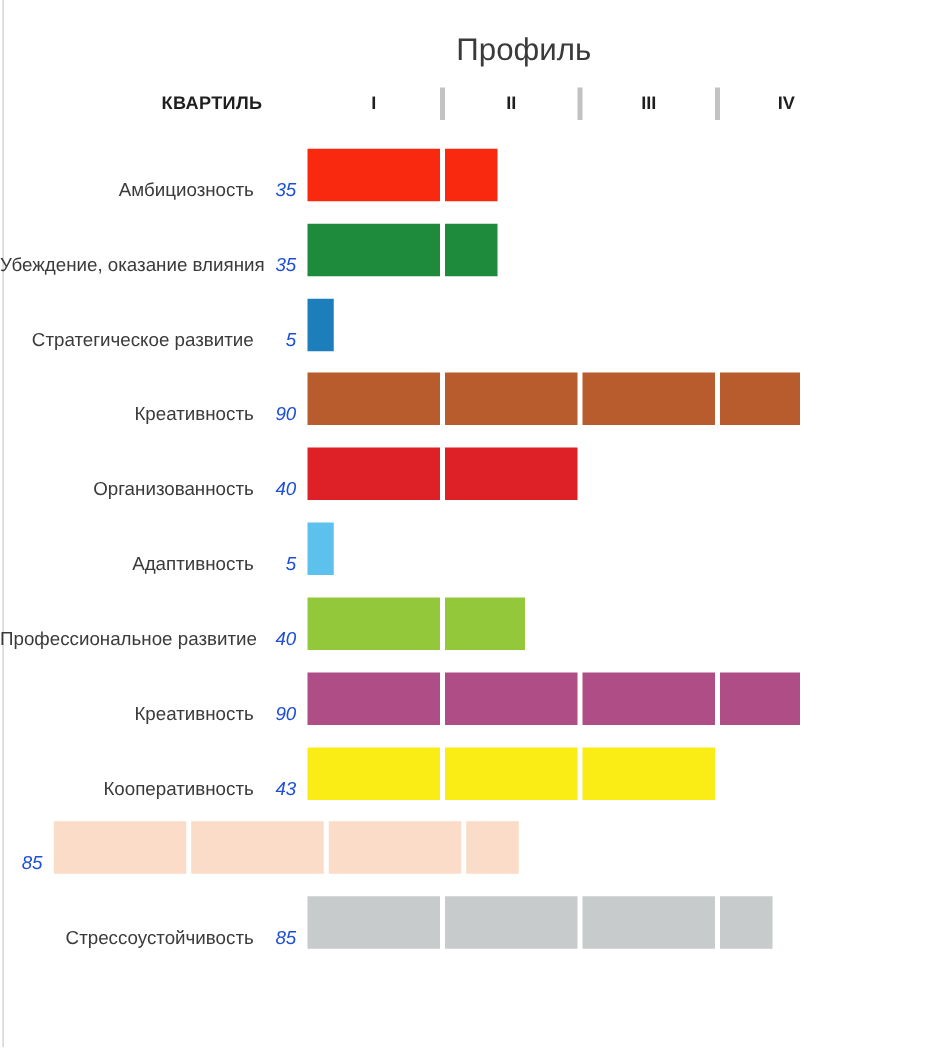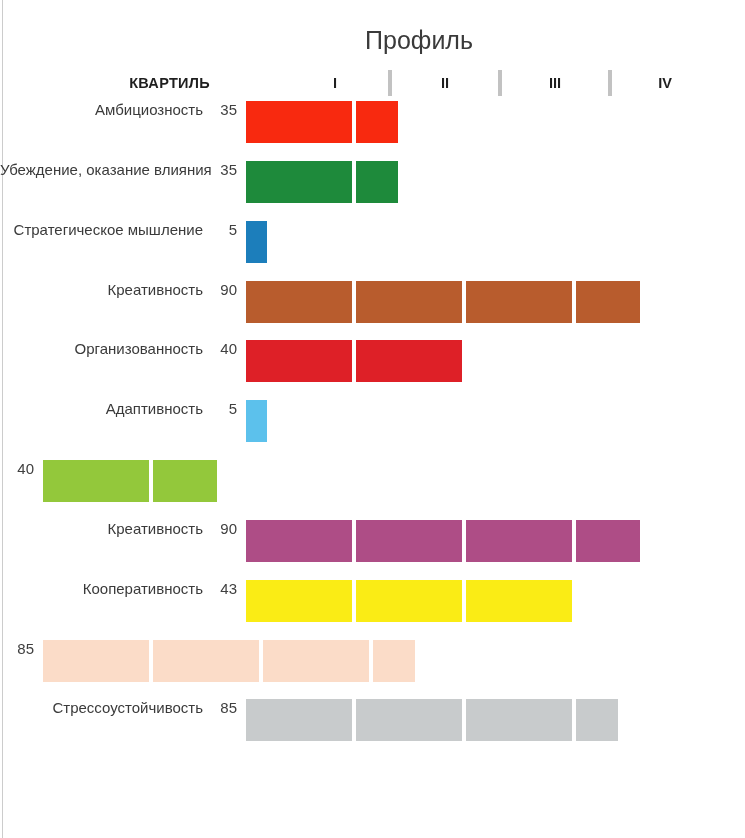--- a/index.html
+++ b/index.html
@@ -33,21 +33,20 @@
     color: #3a3a3a;
     white-space: nowrap;
   }
   .quartile-header {
     position: absolute;
     top: 70px;
     left: 0;
     display: flex;
     align-items: center;
     height: 26px;
-    gap: 36px;
   }
   .qh-label {
     width: 237px;
     box-sizing: border-box;
     padding-right: 27px;
     text-align: right;
     font-size: 14.5px;
     font-weight: 700;
     color: #1f1f1f;
     letter-spacing: 0.3px;
@@ -71,35 +70,36 @@
     background: #c2c2c2;
   }
   .rows {
     position: absolute;
     top: 101px;
     left: 0;
     width: 745px;
   }
   .row {
     display: flex;
-    align-items: flex-start;
+    align-items: flex-end;
     height: 59.85px;
   }
   .row-label {
     width: 203px;
     text-align: right;
     font-size: 15px;
     color: #3a3a3a;
     white-space: nowrap;
   }
   .row-value {
     width: 34px;
     text-align: right;
     font-size: 15px;
-    color: #404040;
+    color: #1d4ed8;
+    font-style: italic;
   }
   .row-bars {
     display: flex;
     gap: 4px;
     margin-left: 9px;
   }
   .bar-segment {
     height: 42px;
   }
 </style>
@@ -135,21 +135,21 @@
       </div>
       <div class="row">
         <div class="row-label">Убеждение, оказание влияния</div>
         <div class="row-value">35</div>
         <div class="row-bars">
           <div class="bar-segment" style="width: 106px; background: rgb(30, 138, 59);"></div>
           <div class="bar-segment" style="width: 42.4px; background: rgb(30, 138, 59);"></div>
         </div>
       </div>
       <div class="row">
-        <div class="row-label">Стратегическое мышление</div>
+        <div class="row-label">Стратегическое развитие</div>
         <div class="row-value">5</div>
         <div class="row-bars">
           <div class="bar-segment" style="width: 21.2px; background: rgb(28, 126, 187);"></div>
         </div>
       </div>
       <div class="row">
         <div class="row-label">Креативность</div>
         <div class="row-value">90</div>
         <div class="row-bars">
           <div class="bar-segment" style="width: 106px; background: rgb(184, 92, 45);"></div>
@@ -167,20 +167,21 @@
         </div>
       </div>
       <div class="row">
         <div class="row-label">Адаптивность</div>
         <div class="row-value">5</div>
         <div class="row-bars">
           <div class="bar-segment" style="width: 21.2px; background: rgb(92, 193, 236);"></div>
         </div>
       </div>
       <div class="row">
+        <div class="row-label">Профессиональное развитие</div>
         <div class="row-value">40</div>
         <div class="row-bars">
           <div class="bar-segment" style="width: 106px; background: rgb(147, 200, 59);"></div>
           <div class="bar-segment" style="width: 63.6px; background: rgb(147, 200, 59);"></div>
         </div>
       </div>
       <div class="row">
         <div class="row-label">Креативность</div>
         <div class="row-value">90</div>
         <div class="row-bars">

